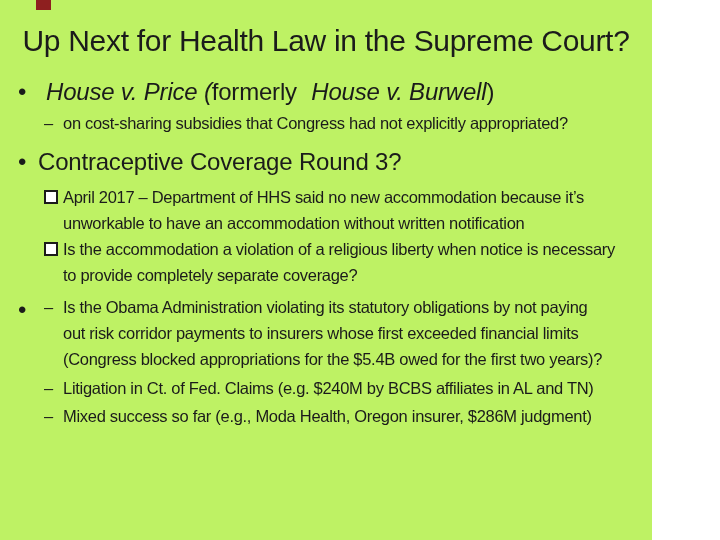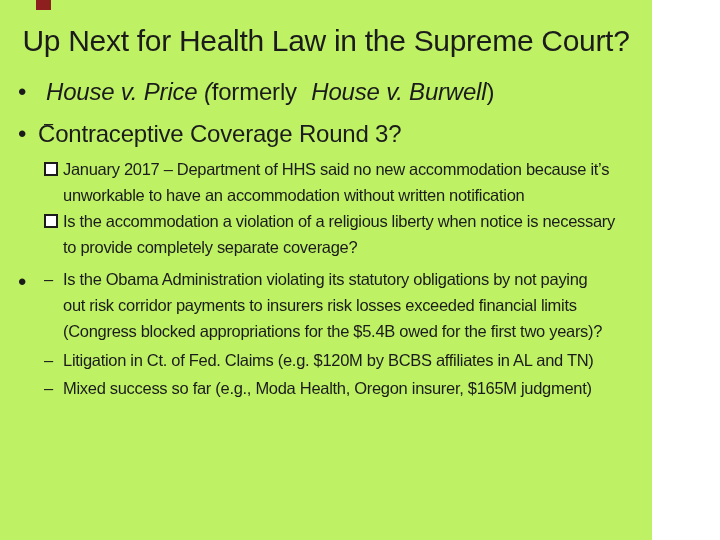--- a/index.html
+++ b/index.html
@@ -95,54 +95,55 @@
 
   <div class="content">
 
     <div class="h-row">
       <span class="dot">•</span>
       <span class="it">House v. Price (</span><span>formerly </span><span class="it">House v. Burwell</span><span>)</span>
     </div>
 
     <div class="sub mt2">
       <span class="dash">–</span>
+      <div class="line">on cost-sharing subsidies that Congress had not explicitly appropriated?</div>
     </div>
 
     <div class="h-row mt10">
       <span class="dot">•</span>
       <span>Contraceptive Coverage Round 3?</span>
     </div>
 
     <div class="sub mt6">
       <span class="cbox"></span>
-      <div class="line">January 2017 – Department of HHS said no new accommodation because it’s</div>
+      <div class="line">April 2017 – Department of HHS said no new accommodation because it’s</div>
       <div class="line">unworkable to have an accommodation without written notification</div>
     </div>
 
     <div class="sub mt8">
       <span class="cbox"></span>
       <div class="line">Is the accommodation a violation of a religious liberty when notice is necessary</div>
       <div class="line">to provide completely separate coverage?</div>
     </div>
 
     <div class="h-row mt6">
       <span class="dot">•</span>
     </div>
 
     <div class="sub mt2">
       <span class="dash">–</span>
       <div class="line">Is the Obama Administration violating its statutory obligations by not paying</div>
-      <div class="line">out risk corridor payments to insurers risk losses exceeded financial limits</div>
+      <div class="line">out risk corridor payments to insurers whose first exceeded financial limits</div>
       <div class="line">(Congress blocked appropriations for the $5.4B owed for the first two years)?</div>
     </div>
 
     <div class="sub mt3">
       <span class="dash">–</span>
-      <div class="line">Litigation in Ct. of Fed. Claims (e.g. $120M by BCBS affiliates in AL and TN)</div>
+      <div class="line">Litigation in Ct. of Fed. Claims (e.g. $240M by BCBS affiliates in AL and TN)</div>
     </div>
 
     <div class="sub mt2">
       <span class="dash">–</span>
-      <div class="line">Mixed success so far (e.g., Moda Health, Oregon insurer, $165M judgment)</div>
+      <div class="line">Mixed success so far (e.g., Moda Health, Oregon insurer, $286M judgment)</div>
     </div>
 
   </div>
 </div>
 
 </body></html>

